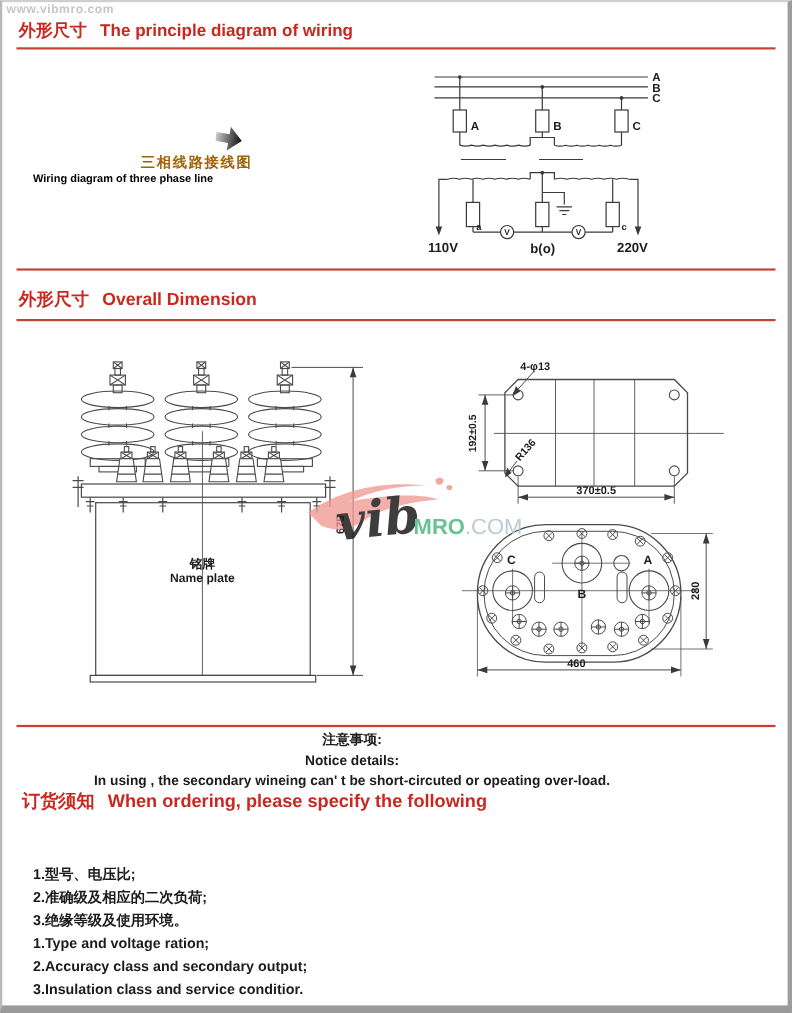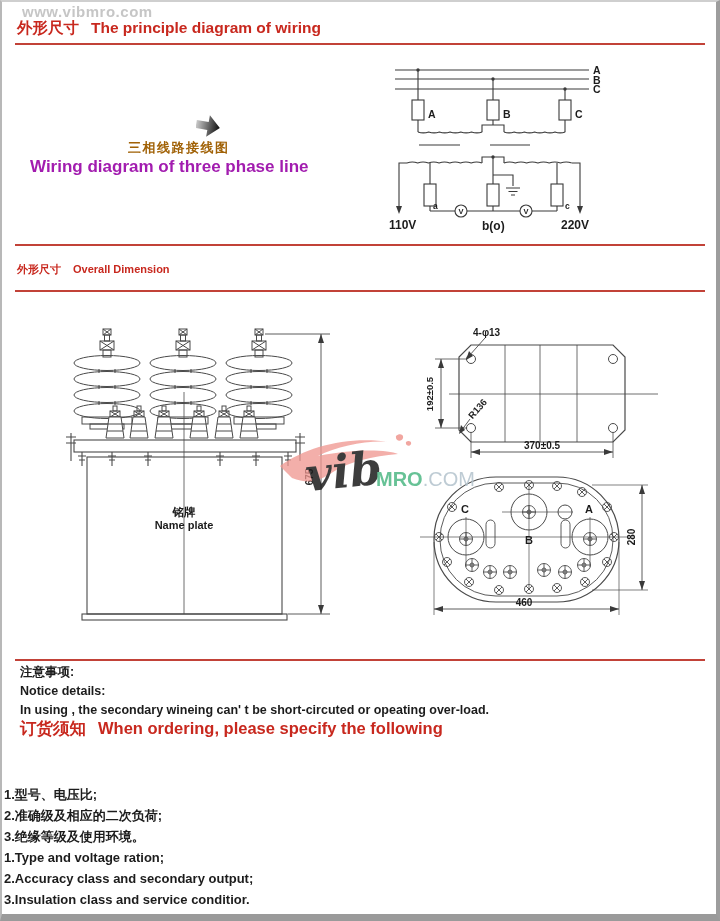--- a/index.html
+++ b/index.html
@@ -7,26 +7,26 @@
   #page{
     position:relative;width:720px;height:921px;margin:0 auto;background:#ffffff;
     border-top:2px solid #cfcfcf;border-left:2px solid #b8b8b8;
     border-right:4px solid #9d9d9d;border-bottom:7px solid #9a9a9a;
     font-family:"Liberation Sans",sans-serif;overflow:hidden;color:#1c1c1c;
   }
   .abs{position:absolute;}
   .red-head{color:#c8281e;font-weight:bold;white-space:nowrap;}
   .red-head .en{margin-left:12px;}
   .rule{position:absolute;left:13px;width:690px;height:0;border-top:2px solid #c24238;}
-  .wm-top{position:absolute;left:20px;top:1px;color:#c6c6c6;font-size:15px;letter-spacing:.5px;font-weight:bold;z-index:6;}
+  .wm-top{position:absolute;left:4px;top:1px;color:#c6c6c6;font-size:11px;letter-spacing:.5px;font-weight:bold;z-index:6;}
   .caption-zh{position:absolute;left:126px;top:137px;color:#a16207;font-weight:bold;font-size:13px;letter-spacing:1.5px;}
-  .caption-en{position:absolute;left:28px;top:155px;color:#a21caf;font-weight:bold;font-size:17px;}
+  .caption-en{position:absolute;left:28px;top:155px;color:#000000;font-weight:bold;font-size:10px;}
   .notice{position:absolute;left:18px;top:664px;width:600px;}
-  .notice p{margin:0 0 6px 0;font-size:12.5px;font-weight:bold;line-height:13px;}
-  .order-list{position:absolute;left:2px;top:786px;width:600px;}
+  .notice p{margin:0 0 6px 0;font-size:12.5px;font-weight:bold;line-height:13px;text-align:center;}
+  .order-list{position:absolute;left:28px;top:786px;width:600px;}
   .order-list p{margin:0 0 8px 0;font-size:13px;font-weight:bold;line-height:13px;}
   svg{font-family:"Liberation Sans",sans-serif;}
   svg text{fill:#1c1c1c;}
   .wm-center{position:absolute;left:276px;top:426px;width:200px;height:82px;z-index:5;pointer-events:none;opacity:.85;}
 </style>
 </head>
 <body>
 
 <div id="page">
 
@@ -96,21 +96,21 @@
       <text x="178" y="152" font-size="8.5">c</text>
       <text x="74" y="157" font-size="7.5" text-anchor="middle">V</text>
       <text x="139" y="157" font-size="7.5" text-anchor="middle">V</text>
       <text x="2" y="172" font-size="12">110V</text>
       <text x="95" y="173" font-size="12">b(o)</text>
       <text x="174" y="172" font-size="12">220V</text>
     </g>
   </svg>
 
   <div class="rule" style="top:242px;"></div>
-  <div class="abs red-head" style="left:15px;top:260px;font-size:11px;">
+  <div class="abs red-head" style="left:15px;top:260px;font-size:16px;">
     <span>外形尺寸</span><span class="en">Overall Dimension</span>
   </div>
   <div class="rule" style="top:288px;"></div>
 
   <svg class="abs" style="left:58px;top:310px;" width="278" height="318" viewBox="0 0 278 318">
     <defs>
       <g id="bigbush" stroke="#4a4a4a" fill="none" stroke-width="1">
         <rect x="-4" y="17" width="8" height="6"></rect>
           <path d="M-4,17 L4,23 M4,17 L-4,23"></path>
         <rect x="-2.5" y="23" width="5" height="6"></rect>

